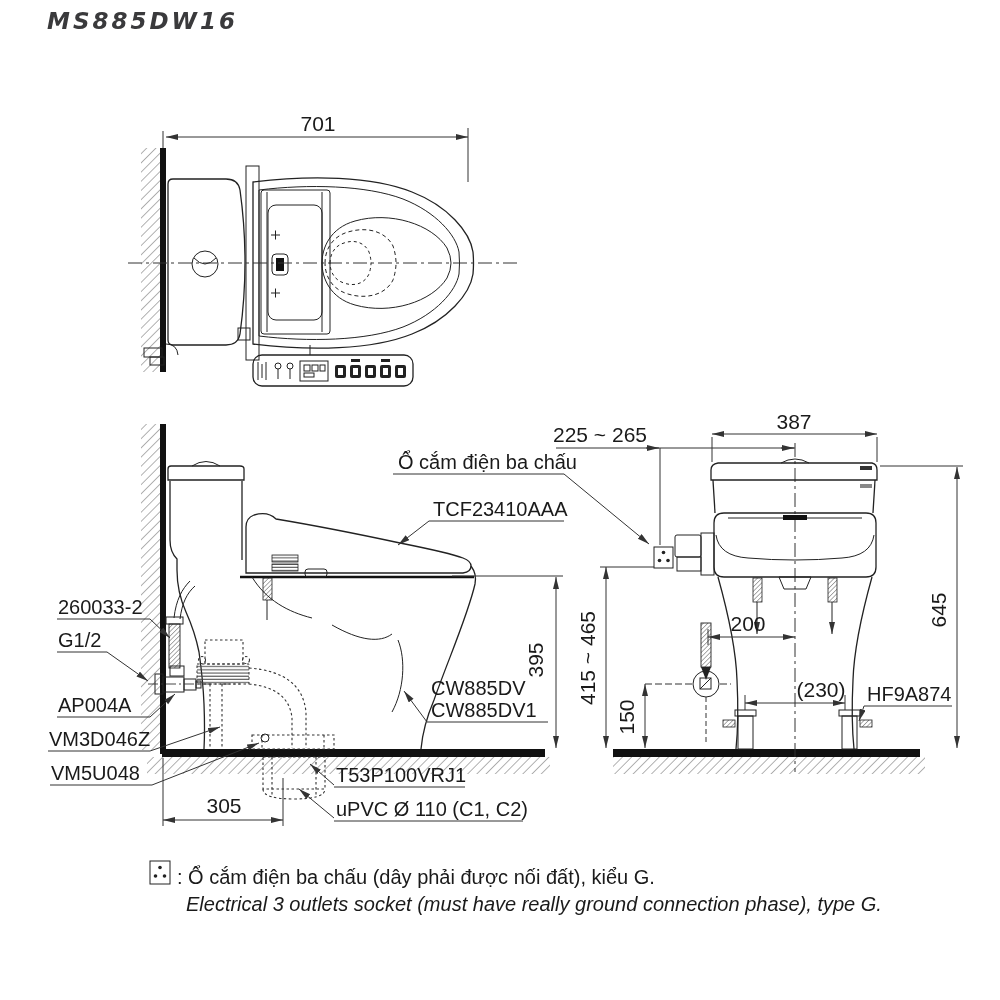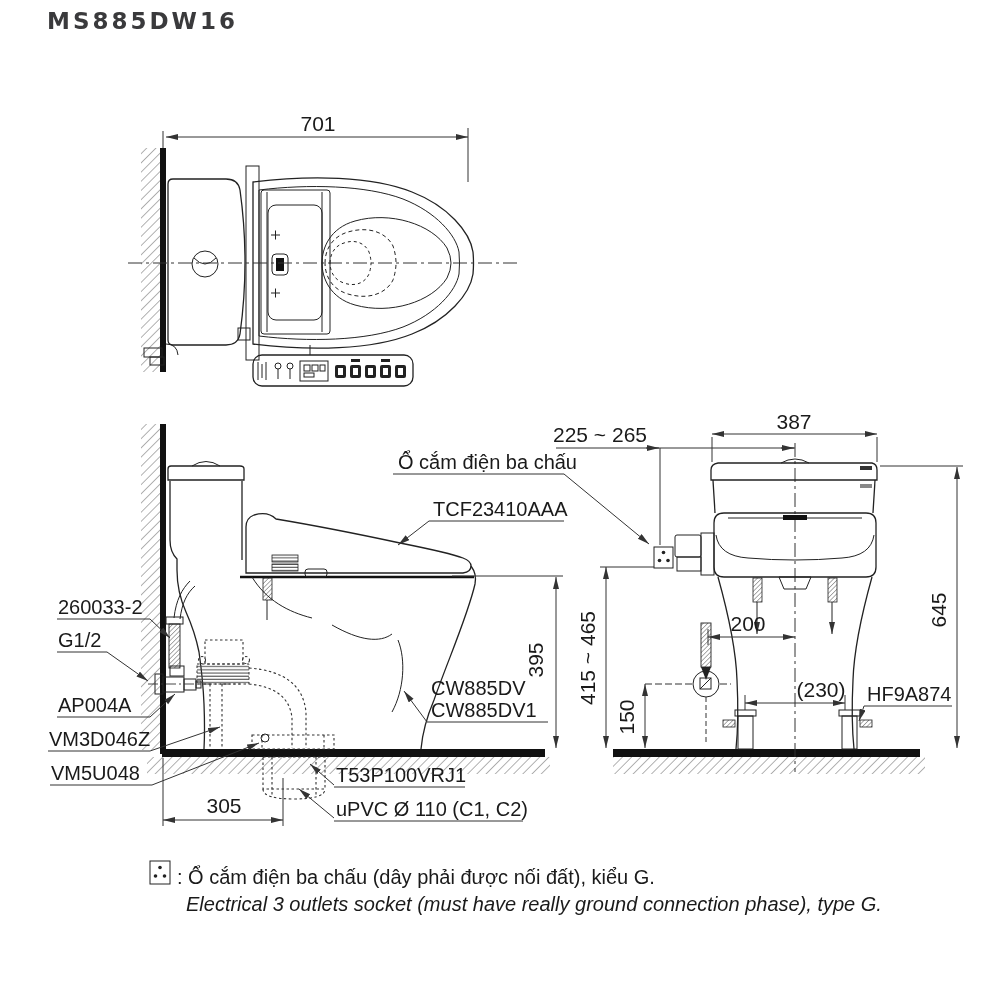--- a/index.html
+++ b/index.html
@@ -1,18 +1,18 @@
 <!DOCTYPE html>
 <html><head>
 <meta charset="utf-8">
 <style>
   html,body{margin:0;padding:0;background:#fff;width:1000px;height:1000px;overflow:hidden;}
   .sheet{position:relative;width:1000px;height:1000px;background:#fff;font-family:"Liberation Sans",sans-serif;}
   .title{position:absolute;left:47px;top:8px;font-family:"DejaVu Sans",sans-serif;
-         font-weight:bold;font-size:23px;letter-spacing:3px;color:#3a3a3c;}
+         font-weight:bold;font-style:italic;font-size:23px;letter-spacing:3px;color:#3a3a3c;}
   svg text{font-family:"Liberation Sans",sans-serif;fill:#1a1a1a;}
   .dim{font-size:21px;}
   .lbl{font-size:20px;}
   .note-vi{font-size:20px;}
   .note-en{font-size:20px;font-style:italic;}
   .o{stroke:#222;fill:none;stroke-width:1.3;}
   .t{stroke:#222;fill:none;stroke-width:1;}
   .d{stroke:#333;fill:none;stroke-width:1;}
   .dot{stroke:#333;fill:none;stroke-width:1.1;stroke-dasharray:2.5 2.5;}
   .cl{stroke:#333;fill:none;stroke-width:1;stroke-dasharray:14 4 3 4;}

